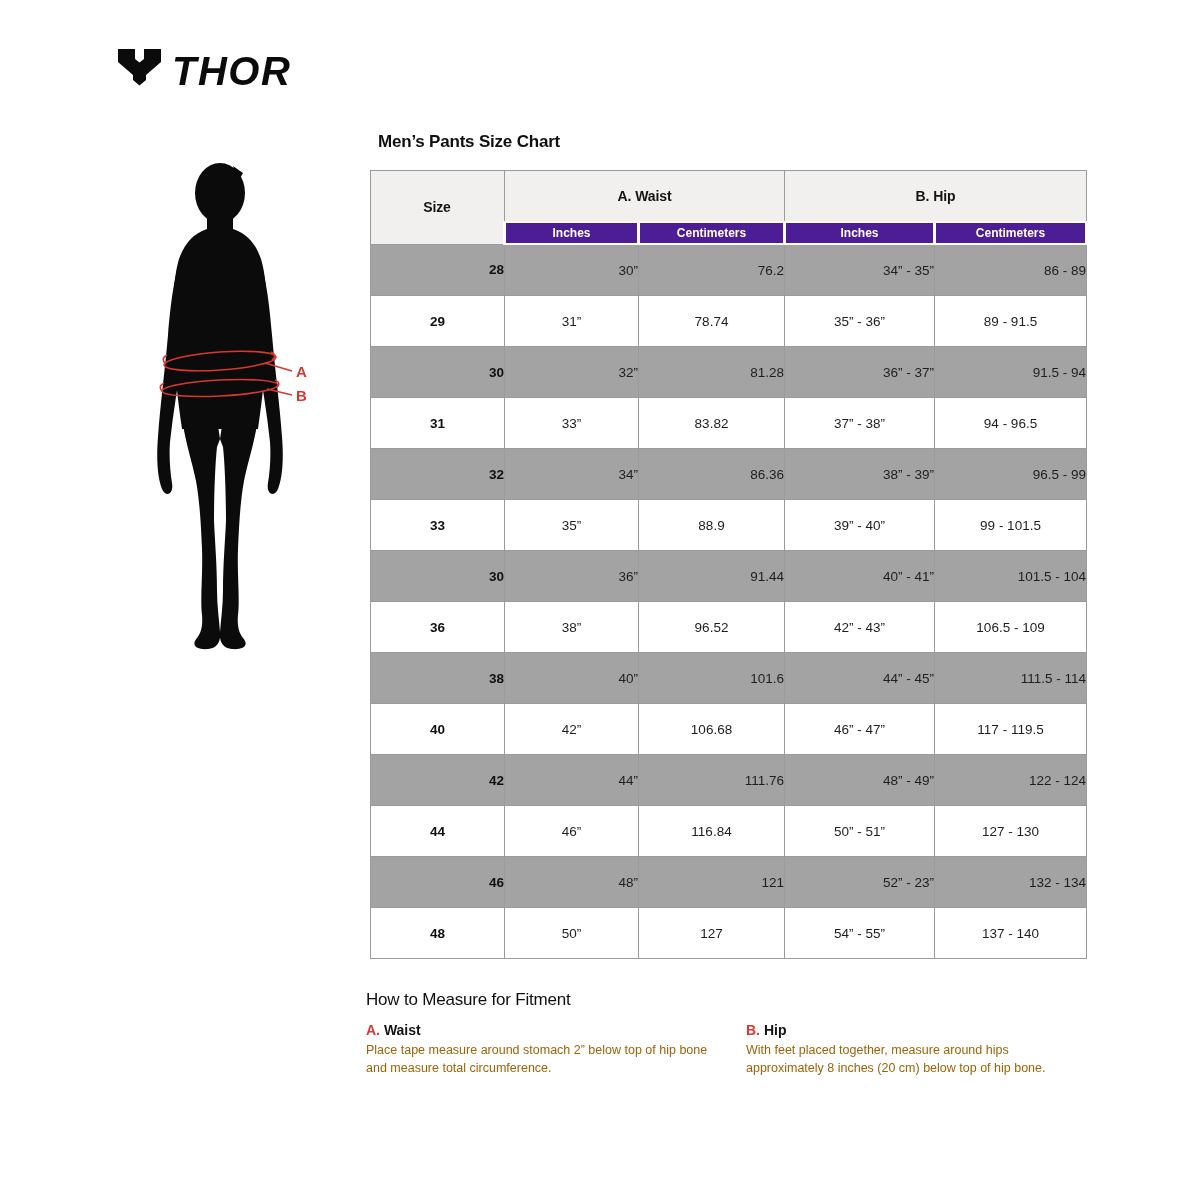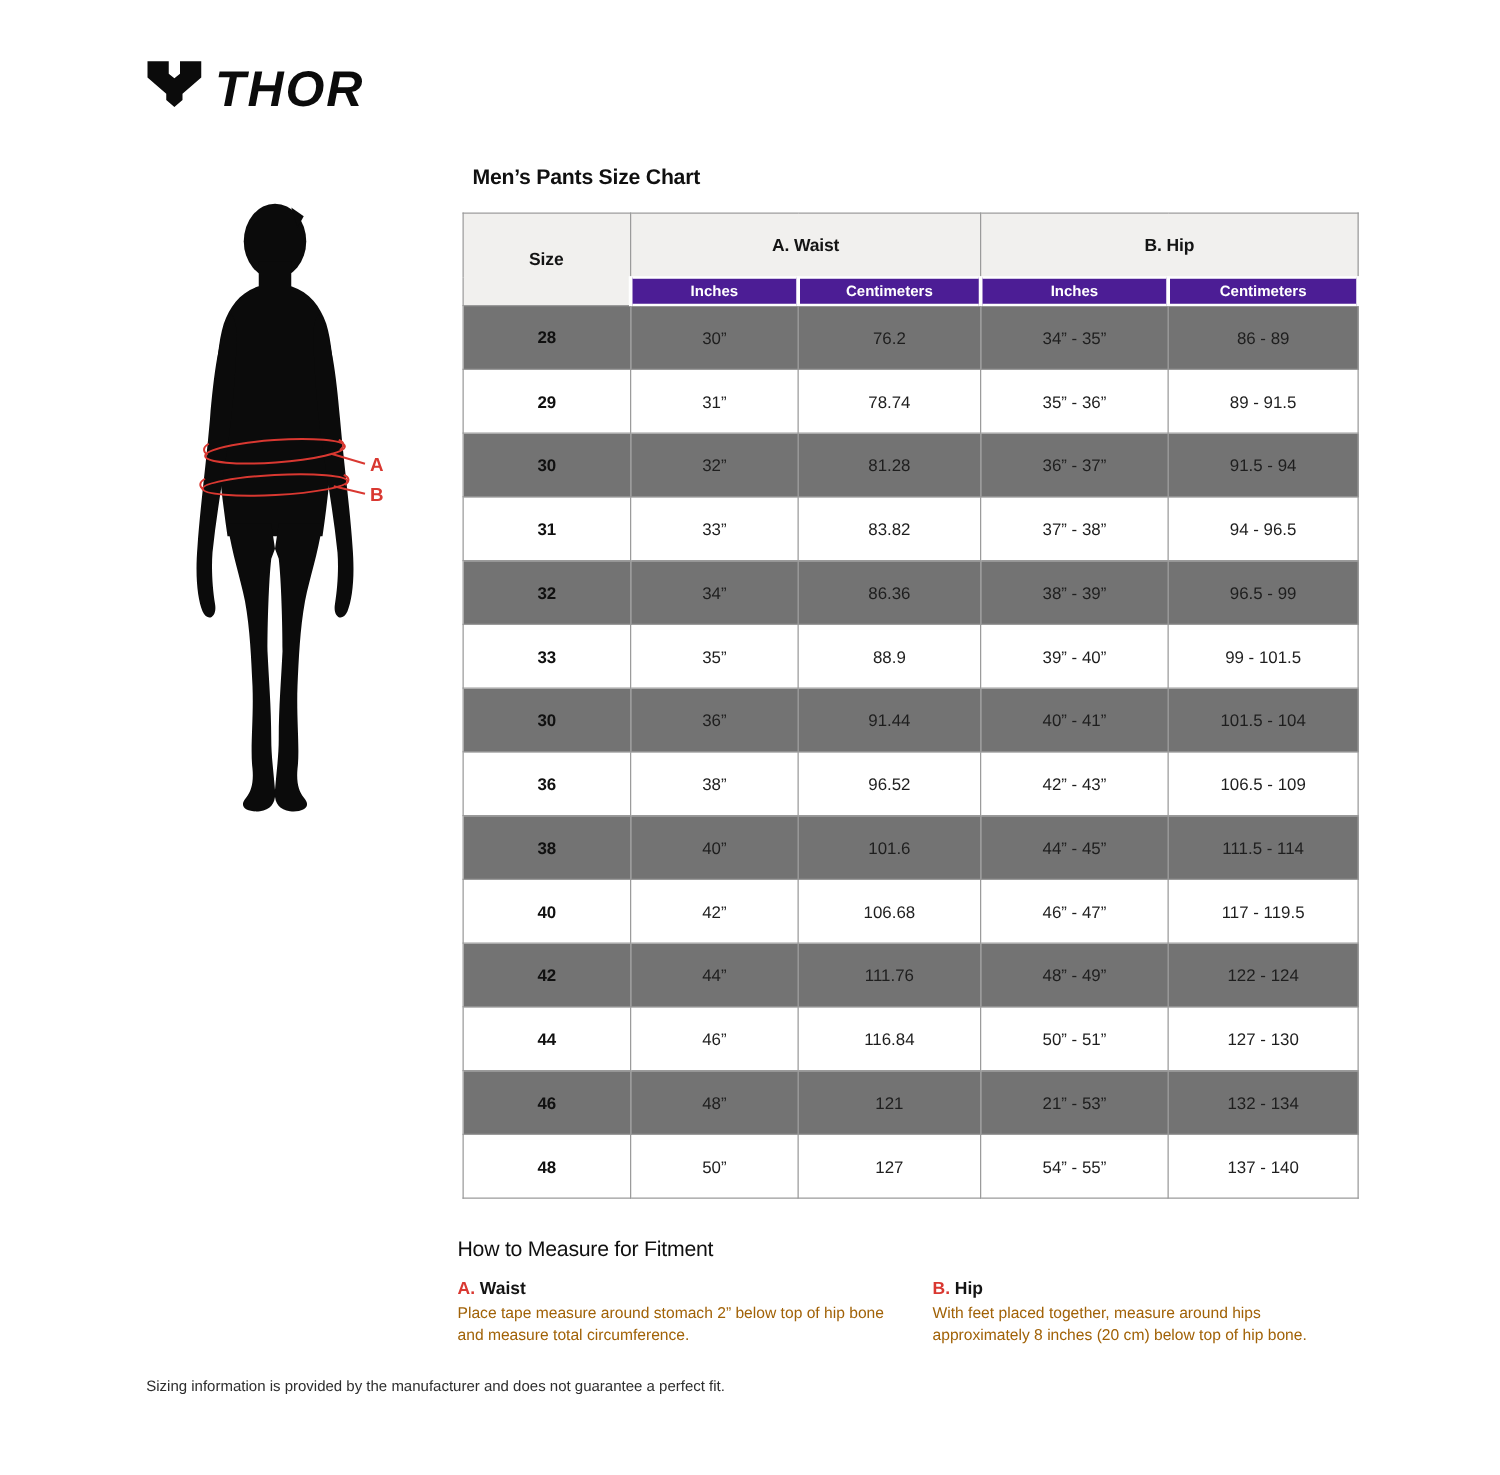--- a/index.html
+++ b/index.html
@@ -29,21 +29,21 @@
   th.main-hdr{
     background:#f1f0ee;font-size:14px;font-weight:bold;color:#141414;
     height:50px;letter-spacing:-.1px;
   }
   tr.sub-row th{
     background:#4c1d95;color:#ffffff;font-size:12px;font-weight:bold;
     height:20px;border-top:2px solid #ffffff;border-bottom:2px solid #ffffff;
     border-left:3px solid #ffffff;border-right:3px solid #ffffff;
   }
   tbody td{height:50px;font-size:13.5px;color:#1e1e1e;background:#ffffff;}
-  tbody tr.alt td{background:#737373;}
+  tbody tr.alt td{background:#a3a3a3;text-align:right;}
   tbody td.size-col{font-weight:bold;color:#101010;font-size:13.5px;}
 
   
   #figure-wrap{left:145px;top:155px;width:175px;height:510px;}
 
   
   #howto-title{
     left:366px;top:990px;font-size:17px;font-weight:normal;color:#101010;
     letter-spacing:-.2px;
   }
@@ -213,21 +213,21 @@
           <td class="size-col">44</td>
           <td>46”</td>
           <td>116.84</td>
           <td>50” - 51”</td>
           <td>127 - 130</td>
         </tr>
         <tr class="alt">
           <td class="size-col">46</td>
           <td>48”</td>
           <td>121</td>
-          <td>21” - 53”</td>
+          <td>52” - 23”</td>
           <td>132 - 134</td>
         </tr>
         <tr>
           <td class="size-col">48</td>
           <td>50”</td>
           <td>127</td>
           <td>54” - 55”</td>
           <td>137 - 140</td>
         </tr>
       </tbody>
@@ -246,14 +246,13 @@
 
 <div class="abs howto-item" id="howto-b">
   <div class="howto-hdr">
     <span class="howto-letter">B.</span>
     <span>Hip</span>
   </div>
   <div class="howto-text">With feet placed together, measure around hips approximately 8 inches (20 cm) below top of hip bone.</div>
 </div>
 
 <div class="abs" id="footer">
-  <div>Sizing information is provided by the manufacturer and does not guarantee a perfect fit.</div>
 </div>
 
 </body></html>

